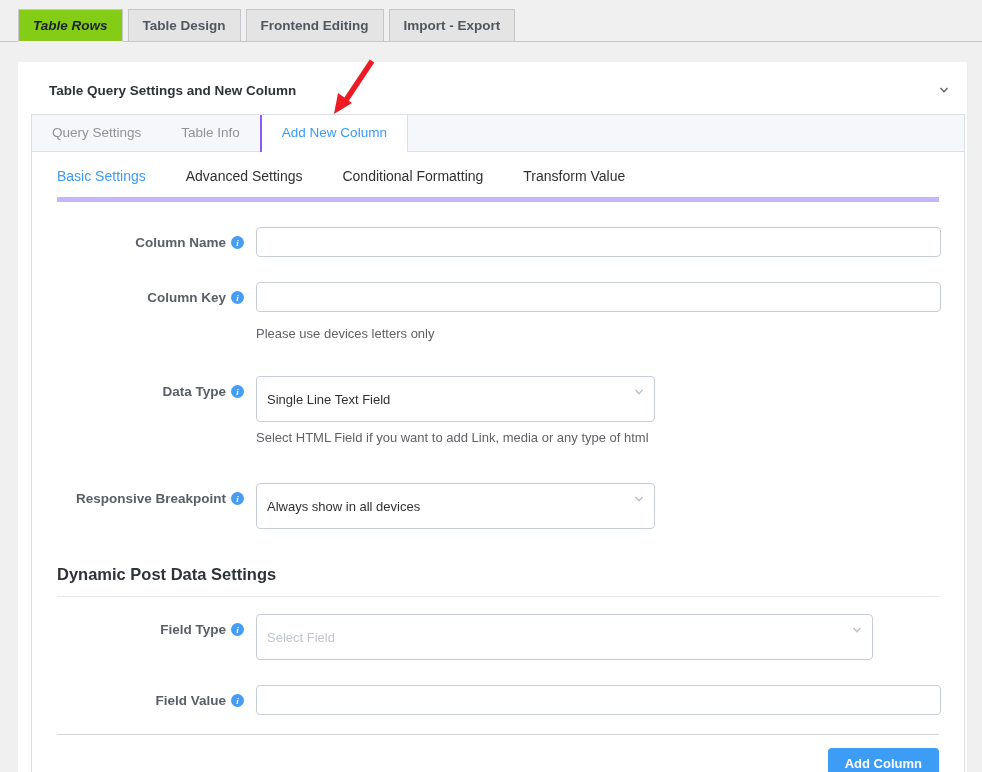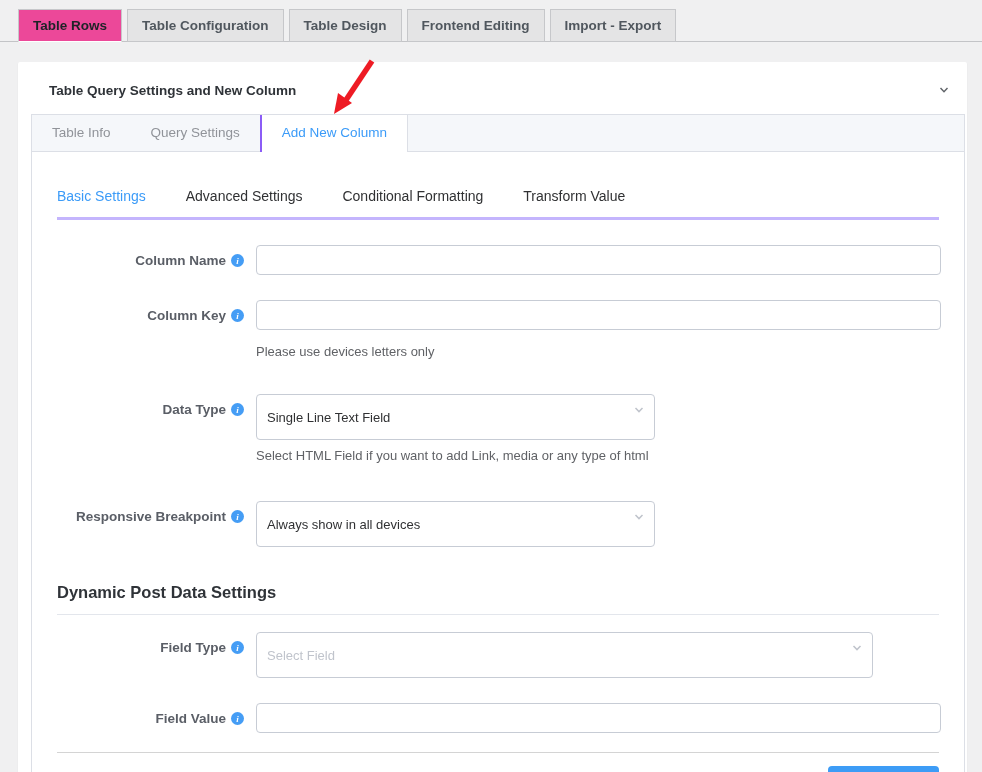--- a/index.html
+++ b/index.html
@@ -16,21 +16,21 @@
     padding: 8px 0 0 18px; height: 42px;
     border-bottom: 1px solid #c3c4c7;
   }
   .tab {
     border: 1px solid #c6c7ca; background: #e4e4e5; color: #50575e;
     font-size: 13.5px; font-weight: 600; line-height: 31px;
     padding: 0 14px; margin-right: 5px; margin-bottom: -1px;
     white-space: nowrap; cursor: pointer;
   }
   .tab.active {
-    background: #ec4899; border-bottom-color: #fff; color: #1d2327; font-weight: 700;
+    background: #84cc16; border-bottom-color: #fff; color: #1d2327; font-weight: 700; font-style: italic;
   }
   
   .card {
     margin: 20px 15px 0 18px; width: 949px; min-height: 704px;
     background: #fff; border-radius: 2px;
     box-shadow: 0 1px 2px rgba(0,0,0,.06);
   }
   .card-head {
     display: flex; justify-content: space-between; align-items: center;
     padding: 19px 14px 15px 31px;
@@ -43,21 +43,21 @@
   .itab {
     padding: 0 20px; line-height: 36px; font-size: 13.5px; color: #909399;
     cursor: pointer; white-space: nowrap;
   }
   .itab.active {
     background: #fff; color: #3b9bf8; margin-bottom: -1px; height: 37px;
     border-left: 2px solid #8b5cf6; border-right: 1px solid #dcdfe6;
   }
   .itabs-body { padding: 0 25px 0 25px; }
   
-  .subtabs { display: flex; margin-top: 36px; padding-bottom: 13px; border-bottom: 3px solid #c4b5fd; text-align: right; }
+  .subtabs { display: flex; margin-top: 16px; padding-bottom: 13px; border-bottom: 5px solid #c4b5fd; text-align: right; }
   .subtab { margin-right: 40px; font-size: 14px; color: #303133; cursor: pointer; white-space: nowrap; }
   .subtab.active { color: #3b9bf8; }
   
   .form { padding-top: 25px; }
   .frow { display: flex; align-items: flex-start; }
   .flabel {
     width: 187px; flex: 0 0 187px; text-align: right; padding-top: 8px;
     font-size: 13.5px; font-weight: 700; color: #5a5e66;
     display: flex; justify-content: flex-end; align-items: center; gap: 5px;
   }
@@ -104,21 +104,20 @@
   }
   .arrow-overlay { position: absolute; left: 300px; top: 48px; z-index: 5; pointer-events: none; }
 </style>
 </head>
 <body>
 
 <div class="viewport">
 
   <div class="tabbar">
     <div class="tab active">Table Rows</div>
-    <div class="tab">Table Configuration</div>
     <div class="tab">Table Design</div>
     <div class="tab">Frontend Editing</div>
     <div class="tab">Import - Export</div>
   </div>
 
   <svg class="arrow-overlay" width="90" height="78" viewBox="0 0 90 78">
     <line x1="72" y1="13" x2="46" y2="52" stroke="#ee1b24" stroke-width="5.5"></line>
     <polygon points="34,66 52,55 38,45" fill="#ee1b24"></polygon>
   </svg>
 
@@ -127,22 +126,22 @@
       <span class="card-title">Table Query Settings and New Column</span>
       <span class="collapse-btn">
         <svg width="14" height="14" viewBox="0 0 14 14">
           <polyline points="3.5,5 7,8.8 10.5,5" fill="none" stroke="#5f6368" stroke-width="1.4"></polyline>
         </svg>
       </span>
     </div>
 
     <div class="itabs">
       <div class="itabs-head">
+        <div class="itab">Query Settings</div>
         <div class="itab">Table Info</div>
-        <div class="itab">Query Settings</div>
         <div class="itab active">Add New Column</div>
       </div>
 
       <div class="itabs-body">
 
         <div class="subtabs">
           <div class="subtab active">Basic Settings</div>
           <div class="subtab">Advanced Settings</div>
           <div class="subtab">Conditional Formatting</div>
           <div class="subtab">Transform Value</div>

